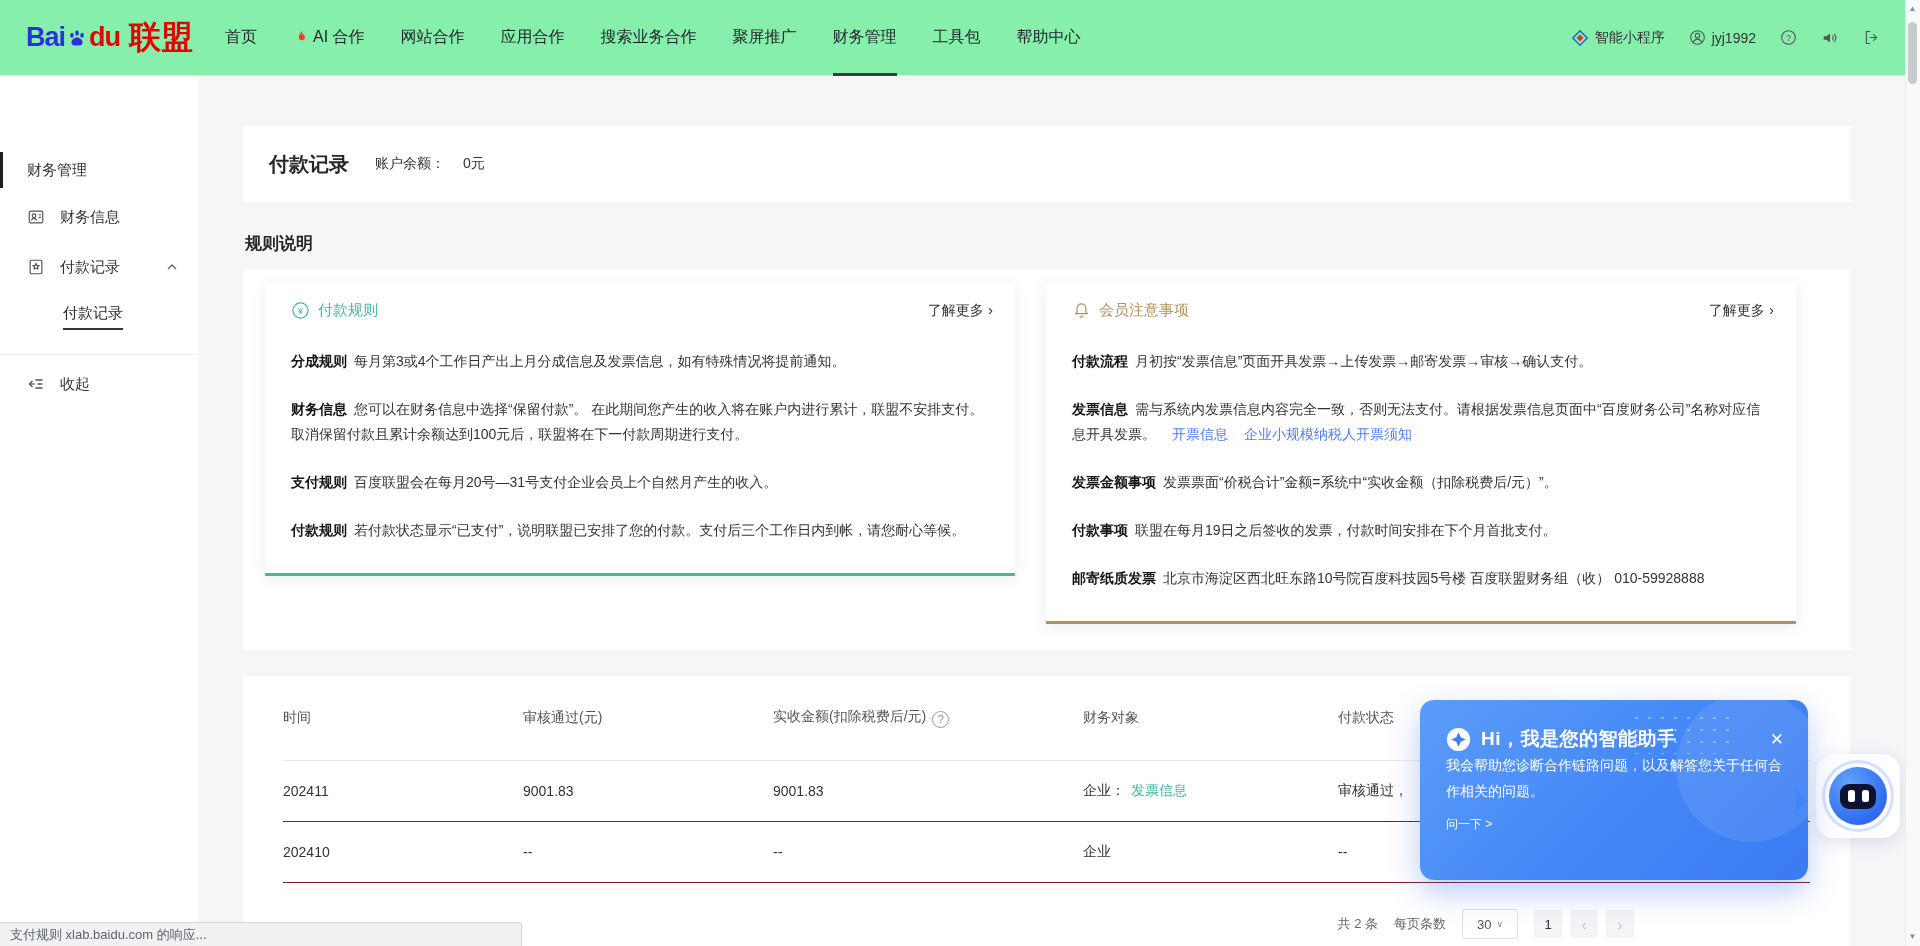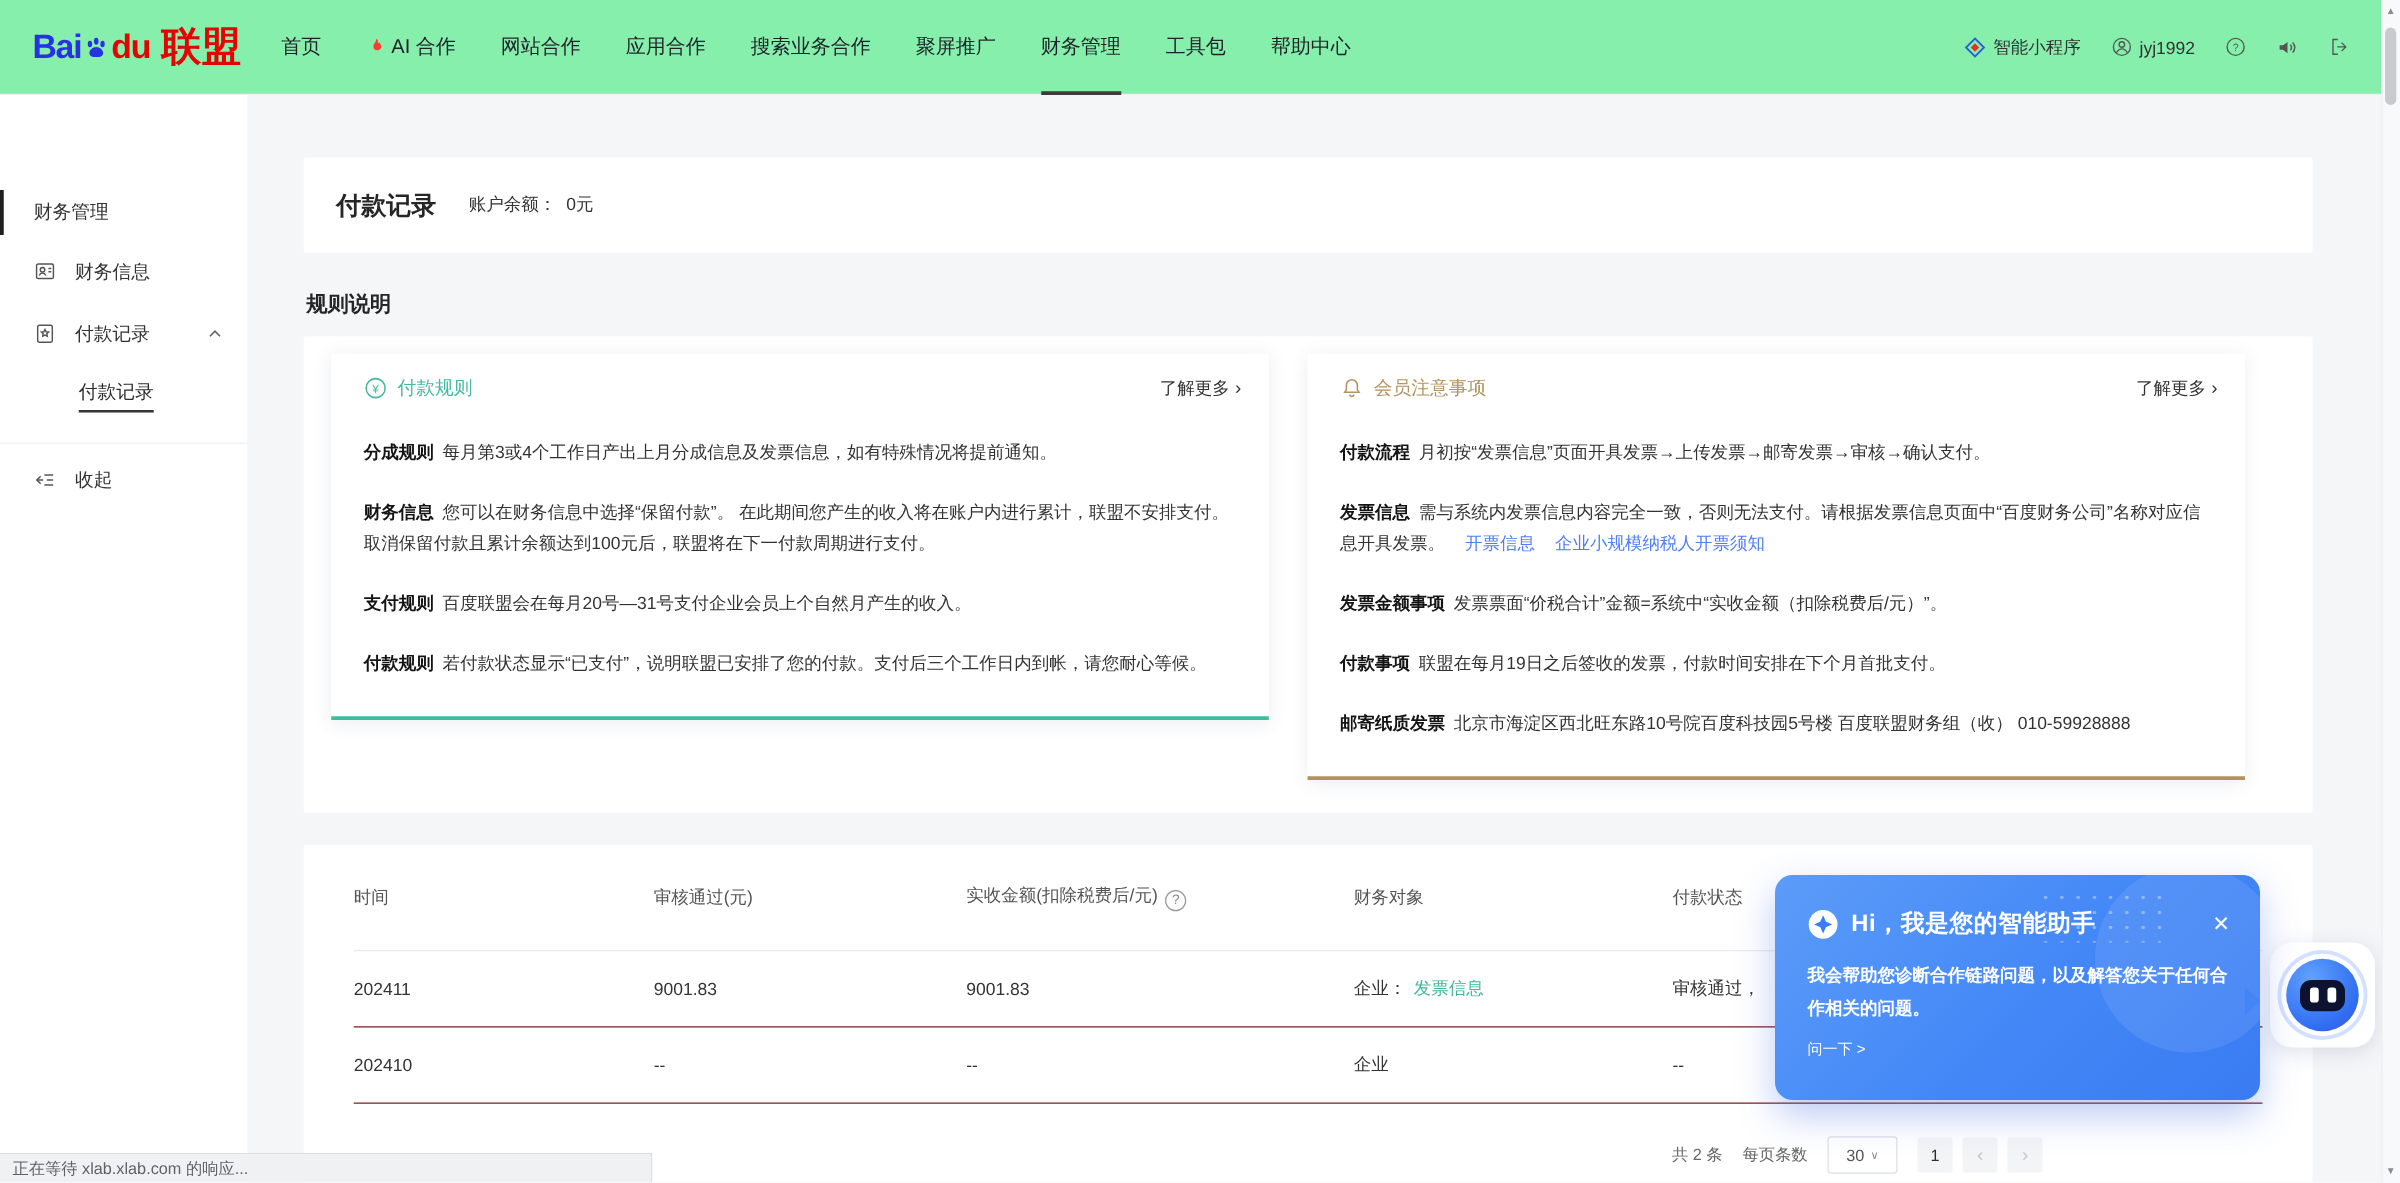--- a/index.html
+++ b/index.html
@@ -33,21 +33,21 @@
   .side-subitem span{border-bottom:2px solid #333;padding-bottom:5px;}
   .side-divider{height:1px;background:#eef0f2;margin-top:12px;}
   .side-collapse{height:58px;display:flex;align-items:center;gap:15px;padding-left:27px;font-size:15px;color:#333;cursor:pointer;}
 
   .main{flex:1;background:#f5f6f8;padding:50px 70px 0 45px;box-sizing:border-box;overflow:hidden;}
   .card{background:#fff;border-radius:2px;}
 
   .header-card{height:76px;display:flex;align-items:center;gap:26px;padding:0 26px;}
   .page-title{font-size:20px;font-weight:600;color:#262626;}
   .balance{font-size:14px;color:#333;}
-  .balance .bv{margin-left:8px;}
+  .balance .bv{margin-left:18px;}
 
   .section-title{font-size:17px;font-weight:600;color:#262626;margin:30px 0 14px 2px;}
 
   .rules-card{display:flex;align-items:flex-start;gap:31px;padding:14px 54px 26px 22px;}
   .rule-box{flex:1;background:#fff;box-shadow:0 2px 14px rgba(95,110,135,.12);border-bottom:3px solid transparent;}
   .rule-box.teal{border-bottom-color:#3fbca0;}
   .rule-box.tan{border-bottom-color:#b29260;}
   .rule-head{display:flex;align-items:center;gap:8px;padding:18px 22px 2px 26px;}
   .rule-title{font-size:15px;}
   .rule-box.teal .rule-title{color:#45b8a1;}
@@ -84,21 +84,21 @@
     padding:26px 24px 0 26px;box-sizing:border-box;z-index:30;box-shadow:0 12px 30px rgba(56,104,222,.35);}
   .assistant .dots{position:absolute;right:78px;top:12px;width:100px;height:42px;opacity:.45;
     background-image:radial-gradient(rgba(255,255,255,.8) 1.4px,transparent 1.6px);background-size:13px 12px;}
   .assistant .swoosh{position:absolute;right:-18px;top:-8px;width:150px;height:150px;border-radius:50%;
     background:rgba(255,255,255,.09);}
   .assistant-arrow{position:absolute;right:-11px;top:90px;width:0;height:0;
     border:11px solid transparent;border-left:12px solid #4285f6;}
   .a-title-row{display:flex;align-items:center;gap:10px;position:relative;}
   .a-title{font-size:19px;font-weight:600;letter-spacing:.5px;}
   .a-close{margin-left:auto;font-size:17px;line-height:1;cursor:pointer;opacity:.95;}
-  .a-body{margin-top:15px;font-size:14px;line-height:26px;font-weight:700;}
+  .a-body{font-size:14px;line-height:26px;font-weight:400;}
   .a-cta{margin-top:12px;font-size:12px;cursor:pointer;font-weight:500;}
 
   
   .robot-fab{position:absolute;left:1816px;top:754px;width:84px;height:84px;background:#fff;border-radius:18px;
     box-shadow:0 4px 18px rgba(40,60,120,.15);display:flex;align-items:center;justify-content:center;z-index:29;cursor:pointer;}
   .robot-circle{width:58px;height:58px;border-radius:50%;
     background:radial-gradient(circle at 34% 28%,#63a2ff,#2f6df0 70%,#4f46e5);
     box-shadow:0 0 0 4px rgba(255,255,255,.95),0 0 0 7px rgba(130,165,255,.35);
     display:flex;align-items:center;justify-content:center;}
   .robot-face{width:36px;height:25px;background:#0d1230;border-radius:9px;display:flex;
@@ -374,21 +374,21 @@
 
   <div class="robot-fab">
     <div class="robot-circle">
       <div class="robot-face">
         <div class="robot-eye"></div>
         <div class="robot-eye"></div>
       </div>
     </div>
   </div>
 
-  <div class="status-tip">正在等待 xlab.xlab.com 的响应...</div>
+  <div class="status-tip">支付规则 xlab.baidu.com 的响应...</div>
 
   <div class="scrollbar">
     <div class="sb-arrow" style="top:2px;">▲</div>
     <div class="sb-thumb"></div>
     <div class="sb-arrow" style="bottom:2px;">▼</div>
   </div>
 
 </div>
 
 </body></html>

